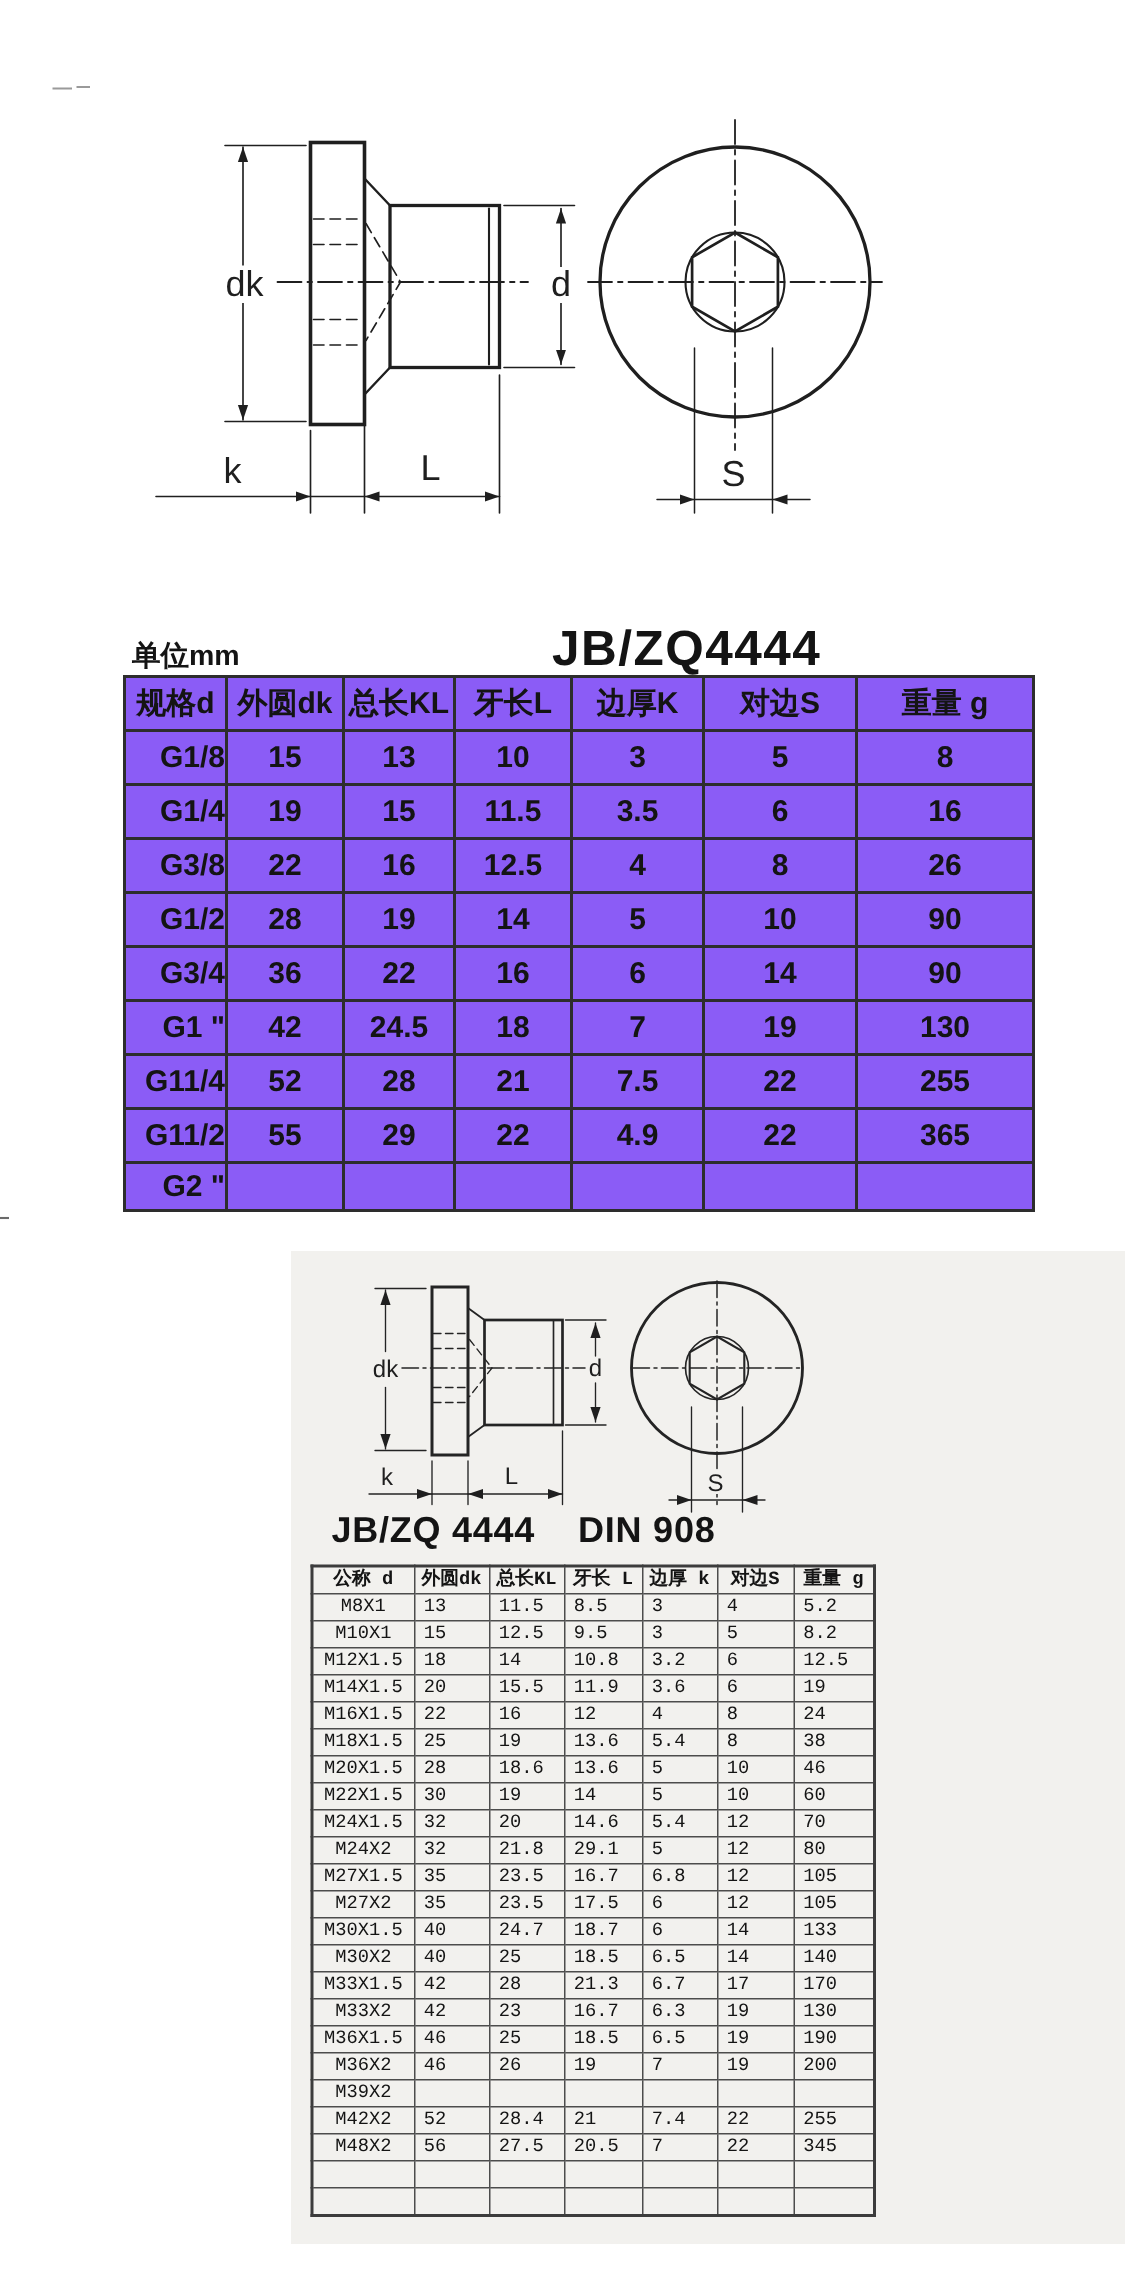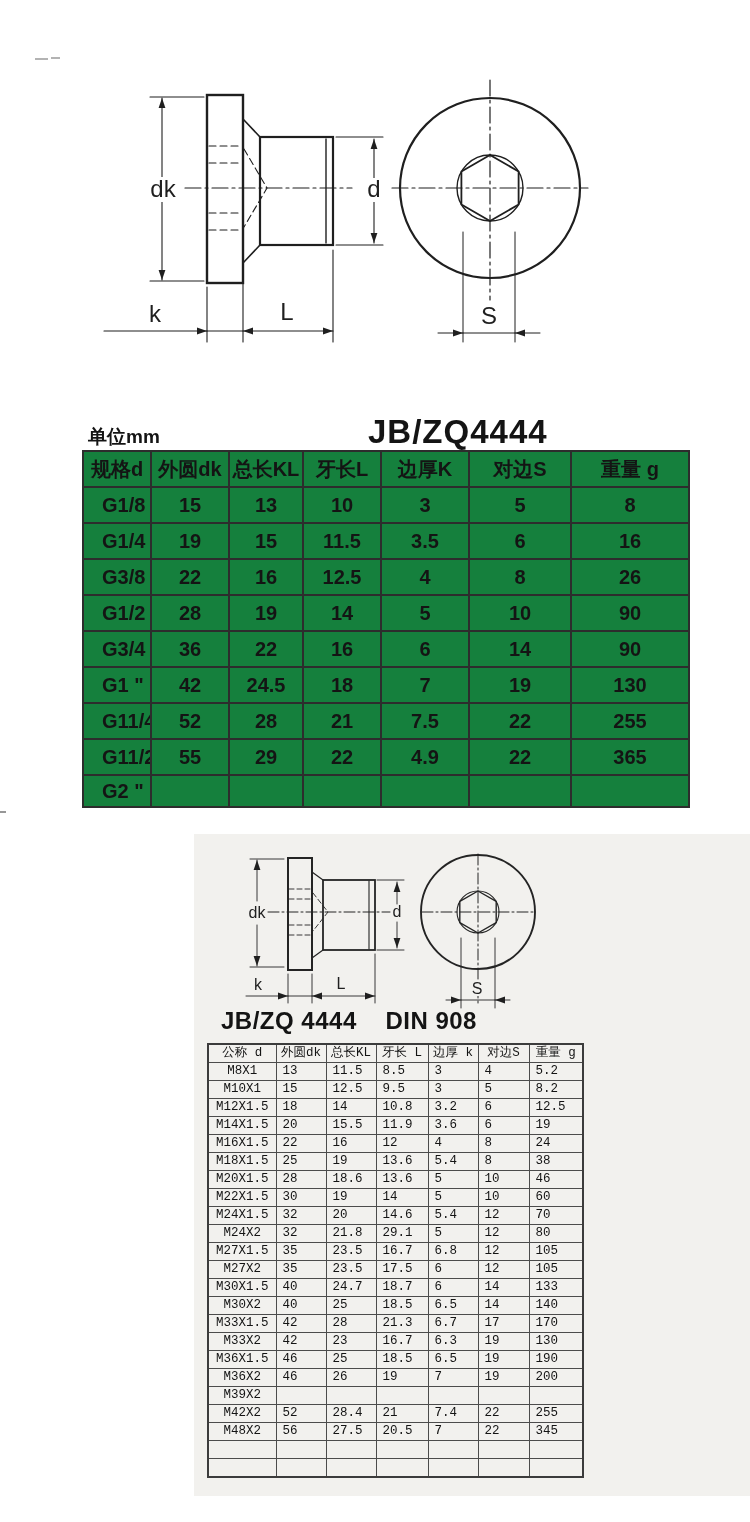--- a/index.html
+++ b/index.html
@@ -5,29 +5,29 @@
   html,body{margin:0;padding:0;background:#ffffff;}
   body{width:750px;height:1522px;position:relative;overflow:hidden;
        font-family:"Liberation Sans",sans-serif;color:#141414;}
   #stage{position:absolute;inset:0;}
   .panel2{position:absolute;left:194px;top:834px;width:556px;height:662px;background:#f2f1ee;}
   svg.overlay{position:absolute;left:0;top:0;pointer-events:none;}
   .unit-label{position:absolute;left:88px;top:408px;font:700 19px "Liberation Sans",sans-serif;margin-top:16px;}
   .std-title{position:absolute;left:368px;top:413px;font:700 33px "Liberation Sans",sans-serif;letter-spacing:1px;text-align:right;}
   .fig2-title{position:absolute;left:221px;top:1007px;font:700 24px "Liberation Sans",sans-serif;white-space:pre;letter-spacing:.5px;text-align:center;}
   table{position:absolute;border-collapse:collapse;table-layout:fixed;color:#141414;}
-  #table1{left:82px;top:450px;width:606px;background:#15803d;}
+  #table1{left:82px;top:450px;width:606px;background:#8b5cf6;}
   #table1 th,#table1 td{border:2px solid #2d2d2d;height:34px;padding:0;overflow:hidden;
       font:700 20px/1 "Liberation Sans",sans-serif;text-align:center;}
-  #table1 td:first-child{text-align:left;padding-left:18px;}
+  #table1 td:first-child{text-align:right;padding-left:5px;}
   #table1 tbody tr:last-child td{height:30px;}
   #table2{left:207px;top:1043px;width:375px;border:2px solid #3c3c3c;}
   #table2 th,#table2 td{border:1px solid #4c4c4c;height:17px;padding:0 0 0 6px;overflow:hidden;
       font:12.5px/1 "Liberation Mono","DejaVu Sans Mono",monospace;text-align:left;}
-  #table2 th{text-align:center;padding:0;font-weight:400;}
+  #table2 th{text-align:center;padding:0;font-weight:700;}
   #table2 td:first-child{text-align:center;padding:0;margin-top:40px;}
   .dimtext{font:24px "Liberation Sans",sans-serif;fill:#1f1f1f;}
   .dimtext2{font:16px "Liberation Sans",sans-serif;fill:#1f1f1f;}
 </style>
 </head>
 <body>
 
 <div id="stage">
 
   <div class="panel2"></div>

